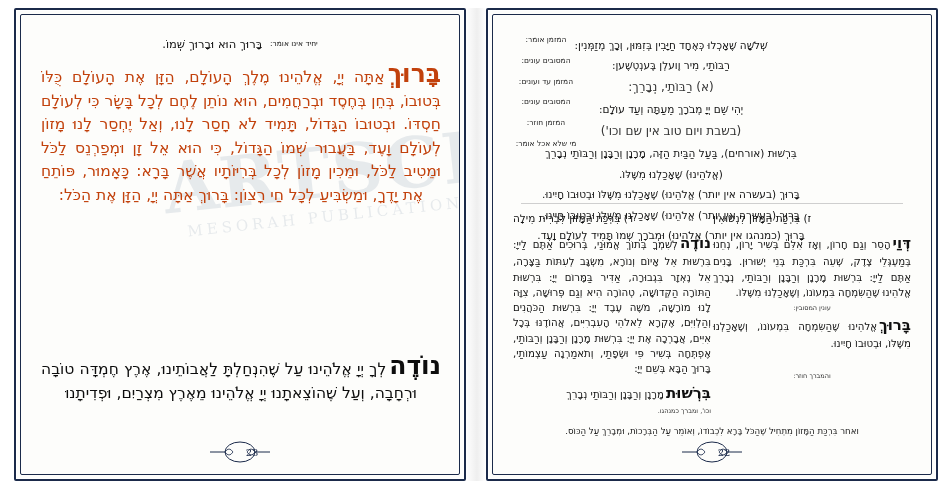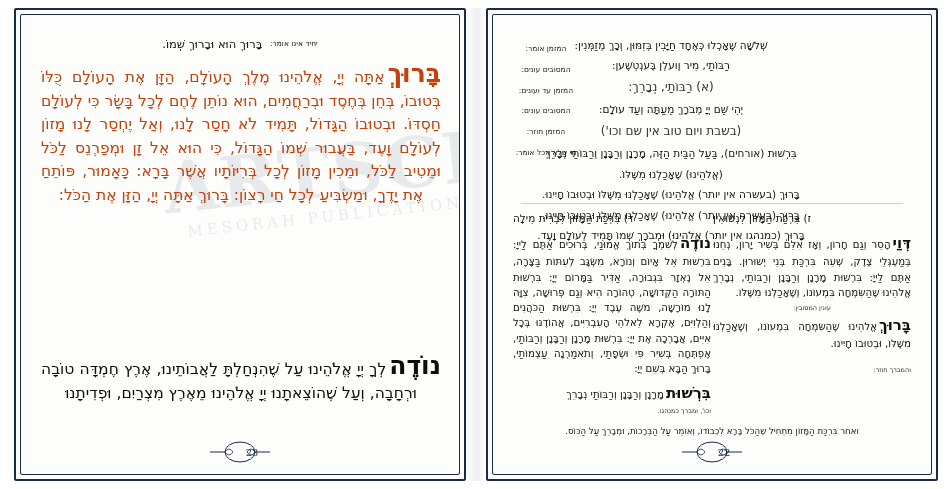--- a/index.html
+++ b/index.html
@@ -158,21 +158,20 @@
   .rubrics {
     position: absolute;
     top: 20px;
     left: 14px;
     width: 78px;
     direction: rtl;
     text-align: center;
     font-size: 7.5px;
     color: #222;
     line-height: 1.3;
-    margin-top: 9px;
   }
   .rubrics div {
     margin-bottom: 11px;
   }
   
   .r-cols {
     position: absolute;
     top: 196px;
     left: 14px;
     right: 14px;
@@ -318,21 +317,21 @@
 
         <div class="r-col r-col-right">
           <div class="col-title heb">ז) בִּרְכַּת הַמָּזוֹן לִנְשׂוּאִין</div>
           <div class="heb">
             <span class="kw">דְּוַי</span><span>הָסֵר וְגַם חָרוֹן, וְאָז אִלֵּם בְּשִׁיר יָרוֹן, נְחֵנוּ בְּמַעְגְּלֵי צֶדֶק, שְׁעֵה בִּרְכַּת בְּנֵי יְשׁוּרוּן. בָּנִים אַתֶּם לַייָ: בִּרְשׁוּת מָרָנָן וְרַבָּנָן וְרַבּוֹתַי, נְבָרֵךְ אֱלֹהֵינוּ שֶׁהַשִּׂמְחָה בִּמְעוֹנוֹ, וְשֶׁאָכַלְנוּ מִשֶּׁלּוֹ.</span>
           </div>
           <div class="heb tiny" style="text-align:center;margin-top:4px">עונין המסובין:</div>
           <div class="heb">
             <span class="kw">בָּרוּךְ</span><span>אֱלֹהֵינוּ שֶׁהַשִּׂמְחָה בִּמְעוֹנוֹ, וְשֶׁאָכַלְנוּ מִשֶּׁלּוֹ, וּבְטוּבוֹ חָיִינוּ.</span>
           </div>
-          <div class="heb tiny" style="text-align:right;margin-top:14px">והמברך חוזר:</div>
+          <div class="heb tiny" style="text-align:center;margin-top:20px">והמברך חוזר:</div>
         </div>
 
         <div class="r-col r-col-left">
           <div class="col-title heb">ד) בִּרְכַּת הַמָּזוֹן לִבְרִית מִילָה</div>
           <div class="heb">
             <span class="kw">נוֹדֶה</span><span>לְשִׁמְךָ בְּתוֹךְ אֱמוּנַי, בְּרוּכִים אַתֶּם לַייָ: בִּרְשׁוּת אֵל אָיוֹם וְנוֹרָא, מִשְׂגָּב לְעִתּוֹת בַּצָּרָה, אֵל נֶאְזָר בִּגְבוּרָה, אַדִּיר בַּמָּרוֹם יְיָ: בִּרְשׁוּת הַתּוֹרָה הַקְּדוֹשָׁה, טְהוֹרָה הִיא וְגַם פְּרוּשָׁה, צִוָּה לָנוּ מוֹרָשָׁה, מֹשֶׁה עֶבֶד יְיָ: בִּרְשׁוּת הַכֹּהֲנִים וְהַלְוִיִּם, אֶקְרָא לֵאלֹהֵי הָעִבְרִיִּים, אֲהוֹדֶנּוּ בְּכָל אִיִּים, אֲבָרְכָה אֶת יְיָ: בִּרְשׁוּת מָרָנָן וְרַבָּנָן וְרַבּוֹתַי, אֶפְתְּחָה בְּשִׁיר פִּי וּשְׂפָתַי, וְתֹאמַרְנָה עַצְמוֹתַי, בָּרוּךְ הַבָּא בְּשֵׁם יְיָ:</span>
           </div>
           <div class="heb" style="margin-top:5px">
             <span class="kw">בִּרְשׁוּת</span><span>מָרָנָן וְרַבָּנָן וְרַבּוֹתַי נְבָרֵךְ</span>
           </div>

